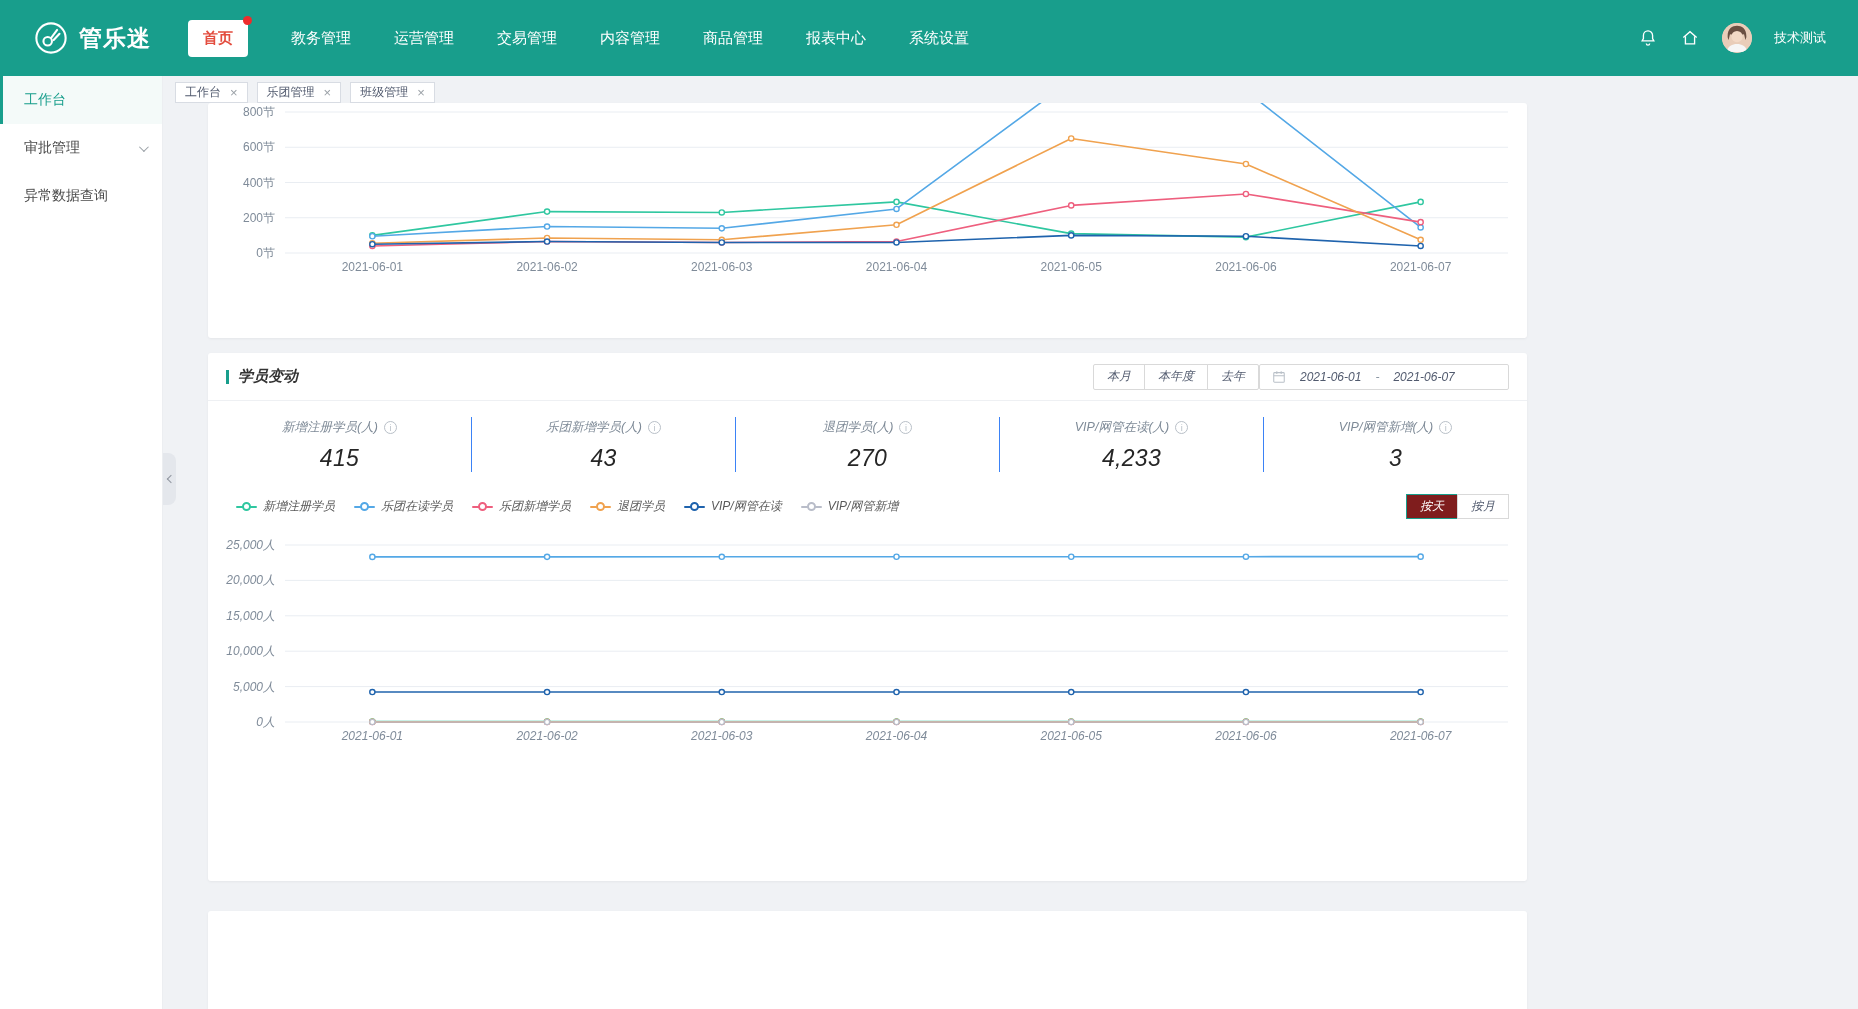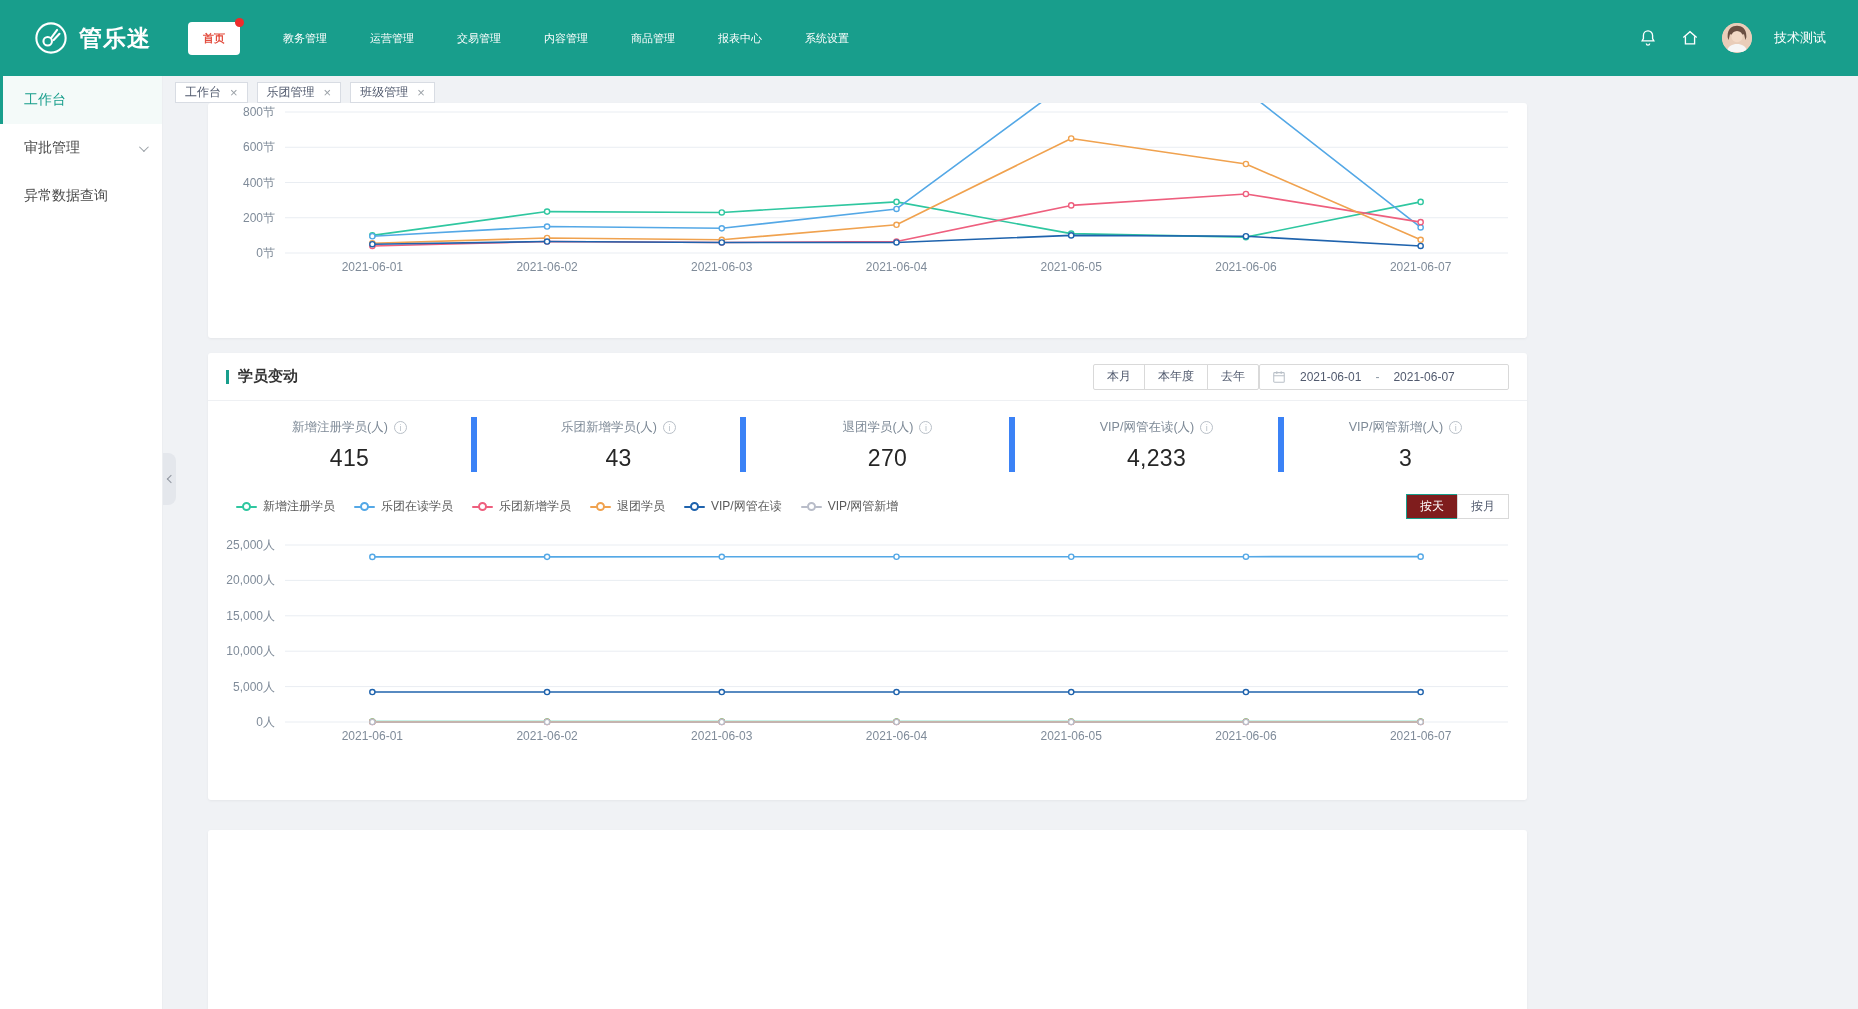--- a/index.html
+++ b/index.html
@@ -7,21 +7,21 @@
   body {
     font-family: "Liberation Sans", "DejaVu Sans", sans-serif;
     background:#f0f2f5; color:#333; position:relative;
   }
 
   
   .navbar{position:absolute;top:0;left:0;right:0;height:76px;background:#189e8c;display:flex;align-items:center;z-index:20;}
   .logo{display:flex;align-items:center;gap:11px;padding-left:34px;width:180px;flex:0 0 auto;cursor:pointer;}
   .logo-text{color:#fff;font-size:23px;font-weight:bold;letter-spacing:1px;}
   .nav-items{display:flex;align-items:center;gap:43px;margin-left:8px;}
-  .nav-item{color:#fff;font-size:11px;cursor:pointer;position:relative;white-space:nowrap;}
+  .nav-item{color:#fff;font-size:15px;cursor:pointer;position:relative;white-space:nowrap;}
   .nav-item.active{background:#fff;color:#e34d3f;padding:9px 15px;border-radius:4px;font-weight:bold;}
   .nav-dot{position:absolute;top:-4px;right:-4px;width:9px;height:9px;background:#ee2c2c;border-radius:50%;}
   .nav-right{margin-left:auto;display:flex;align-items:center;gap:22px;padding-right:32px;}
   .icon-btn{display:flex;align-items:center;justify-content:center;cursor:pointer;}
   .avatar{width:30px;height:30px;border-radius:50%;overflow:hidden;display:inline-block;cursor:pointer;background:#e9cdb9;}
   .username{color:#fff;font-size:13px;cursor:pointer;}
 
   
   .sidebar{position:absolute;top:76px;left:0;bottom:0;width:163px;background:#fff;border-right:1px solid #eceef1;z-index:10;}
   .side-item{height:48px;display:flex;align-items:center;justify-content:space-between;padding:0 16px 0 21px;font-size:14px;color:#4a4a4a;cursor:pointer;border-left:3px solid transparent;}
@@ -32,39 +32,39 @@
 
   
   .content{position:absolute;top:76px;left:163px;right:0;bottom:0;overflow:hidden;}
   .tabbar{height:27px;display:flex;align-items:flex-start;padding:6px 0 0 12px;gap:9px;}
   .tab{height:21px;background:#fff;border:1px solid #d8dce3;display:inline-flex;align-items:center;padding:0 9px;font-size:12px;color:#515a6e;gap:9px;cursor:pointer;white-space:nowrap;}
   .tab .close-icon{color:#9aa0a6;font-size:13px;line-height:1;cursor:pointer;}
   .tab .close-icon::before{content:'×';}
 
   .card{background:#fff;width:1319px;margin-left:45px;border-radius:3px;box-shadow:0 1px 3px rgba(0,0,0,0.05);}
   .card-lessons{height:235px;overflow:hidden;}
-  .card-students{margin-top:15px;height:447px;overflow:hidden;}
+  .card-students{margin-top:15px;height:528px;overflow:hidden;font-style:italic;}
   .card-stub{margin-top:30px;height:210px;}
 
   
   .cs-header{height:48px;display:flex;align-items:center;padding:0 18px;border-bottom:1px solid #eef0f3;}
   .section-title{display:flex;align-items:center;gap:9px;font-size:15px;color:#333;font-weight:bold;}
   .accent{width:3px;height:14px;background:#189e8c;}
   .header-controls{margin-left:auto;display:flex;align-items:center;}
   .btn-group{display:flex;}
   .btn{height:26px;padding:0 13px;background:#fff;border:1px solid #d9d9d9;font-size:12px;color:#515a6e;display:flex;align-items:center;cursor:pointer;}
   .btn + .btn{margin-left:-1px;}
   .btn-group .btn:first-child{border-radius:2px 0 0 2px;}
   .btn-group .btn:last-child{border-radius:0 2px 2px 0;}
   .date-box{height:26px;width:250px;border:1px solid #d9d9d9;border-radius:2px;display:flex;align-items:center;gap:14px;padding:0 12px;font-size:12px;color:#515a6e;cursor:pointer;background:#fff;}
   .date-box .sep{color:#8c98a4;}
 
   .stats{display:flex;padding:16px 0 12px;}
   .stat{flex:1;text-align:center;}
-  .stat:not(:last-child){border-right:6px solid #3b82f6;margin-left:20px;}
+  .stat:not(:last-child){border-right:1px solid #3b82f6;}
   .stat-label{font-size:12.5px;color:#7e8a97;display:inline-flex;align-items:center;gap:6px;}
   .info-icon{width:13px;height:13px;border:1px solid #b9c0c8;border-radius:50%;font-size:9px;color:#b9c0c8;display:inline-flex;align-items:center;justify-content:center;cursor:pointer;font-style:normal;}
   .info-icon::before{content:'i';}
   .stat-value{font-size:23px;color:#262626;margin-top:9px;font-weight:500;letter-spacing:0.3px;}
 
   .legend-row{display:flex;align-items:center;padding:10px 18px 0 28px;}
   .legend{display:flex;gap:19px;}
   .legend-item{display:flex;align-items:center;gap:6px;font-size:12px;color:#595959;cursor:pointer;}
   .legend-marker{position:relative;width:21px;height:2px;background:currentColor;display:inline-block;border-radius:1px;}
   .legend-marker::after{content:'';position:absolute;left:6px;top:-4px;width:5px;height:5px;border:2px solid currentColor;border-radius:50%;background:#fff;}

